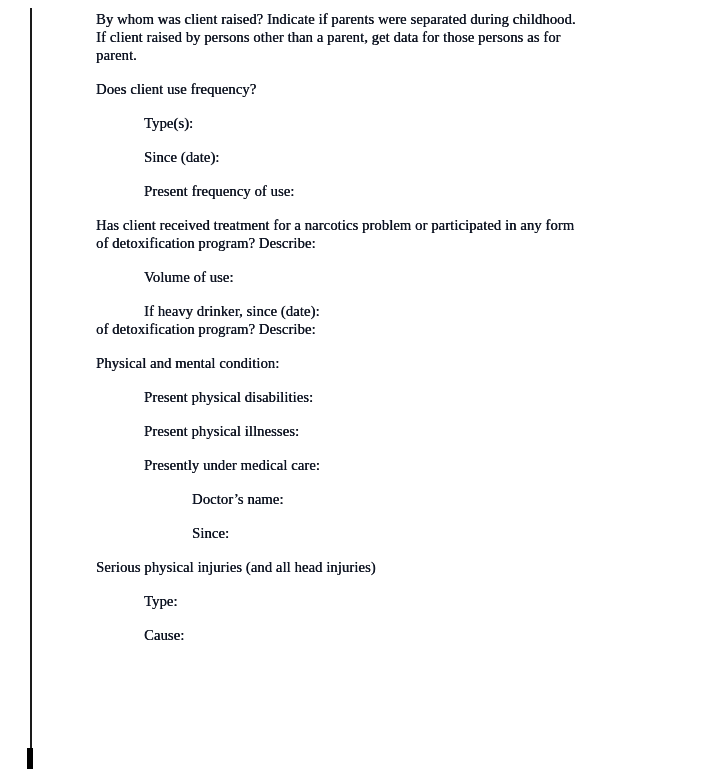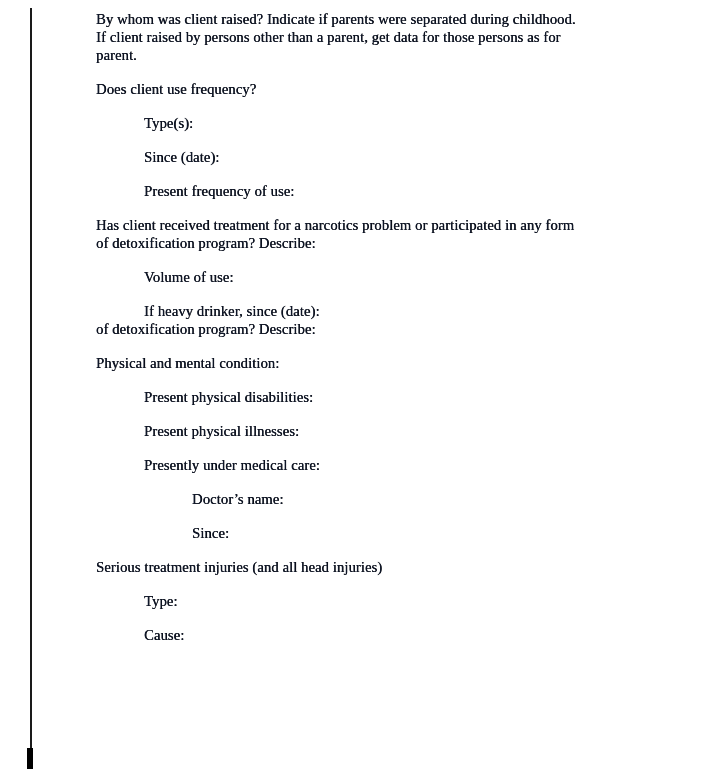--- a/index.html
+++ b/index.html
@@ -71,17 +71,17 @@
 
   <div class="l">of detoxification program? Describe:</div>
 
   <div class="l g">Physical and mental condition:</div>
   <div class="l g i1">Present physical disabilities:</div>
   <div class="l g i1">Present physical illnesses:</div>
   <div class="l g i1">Presently under medical care:</div>
   <div class="l g i2">Doctor’s name:</div>
   <div class="l g i2">Since:</div>
 
-  <div class="l g">Serious treatment injuries (and all head injuries)</div>
+  <div class="l g">Serious physical injuries (and all head injuries)</div>
   <div class="l g i1">Type:</div>
   <div class="l g i1">Cause:</div>
 
 </div>
 
 </body></html>

